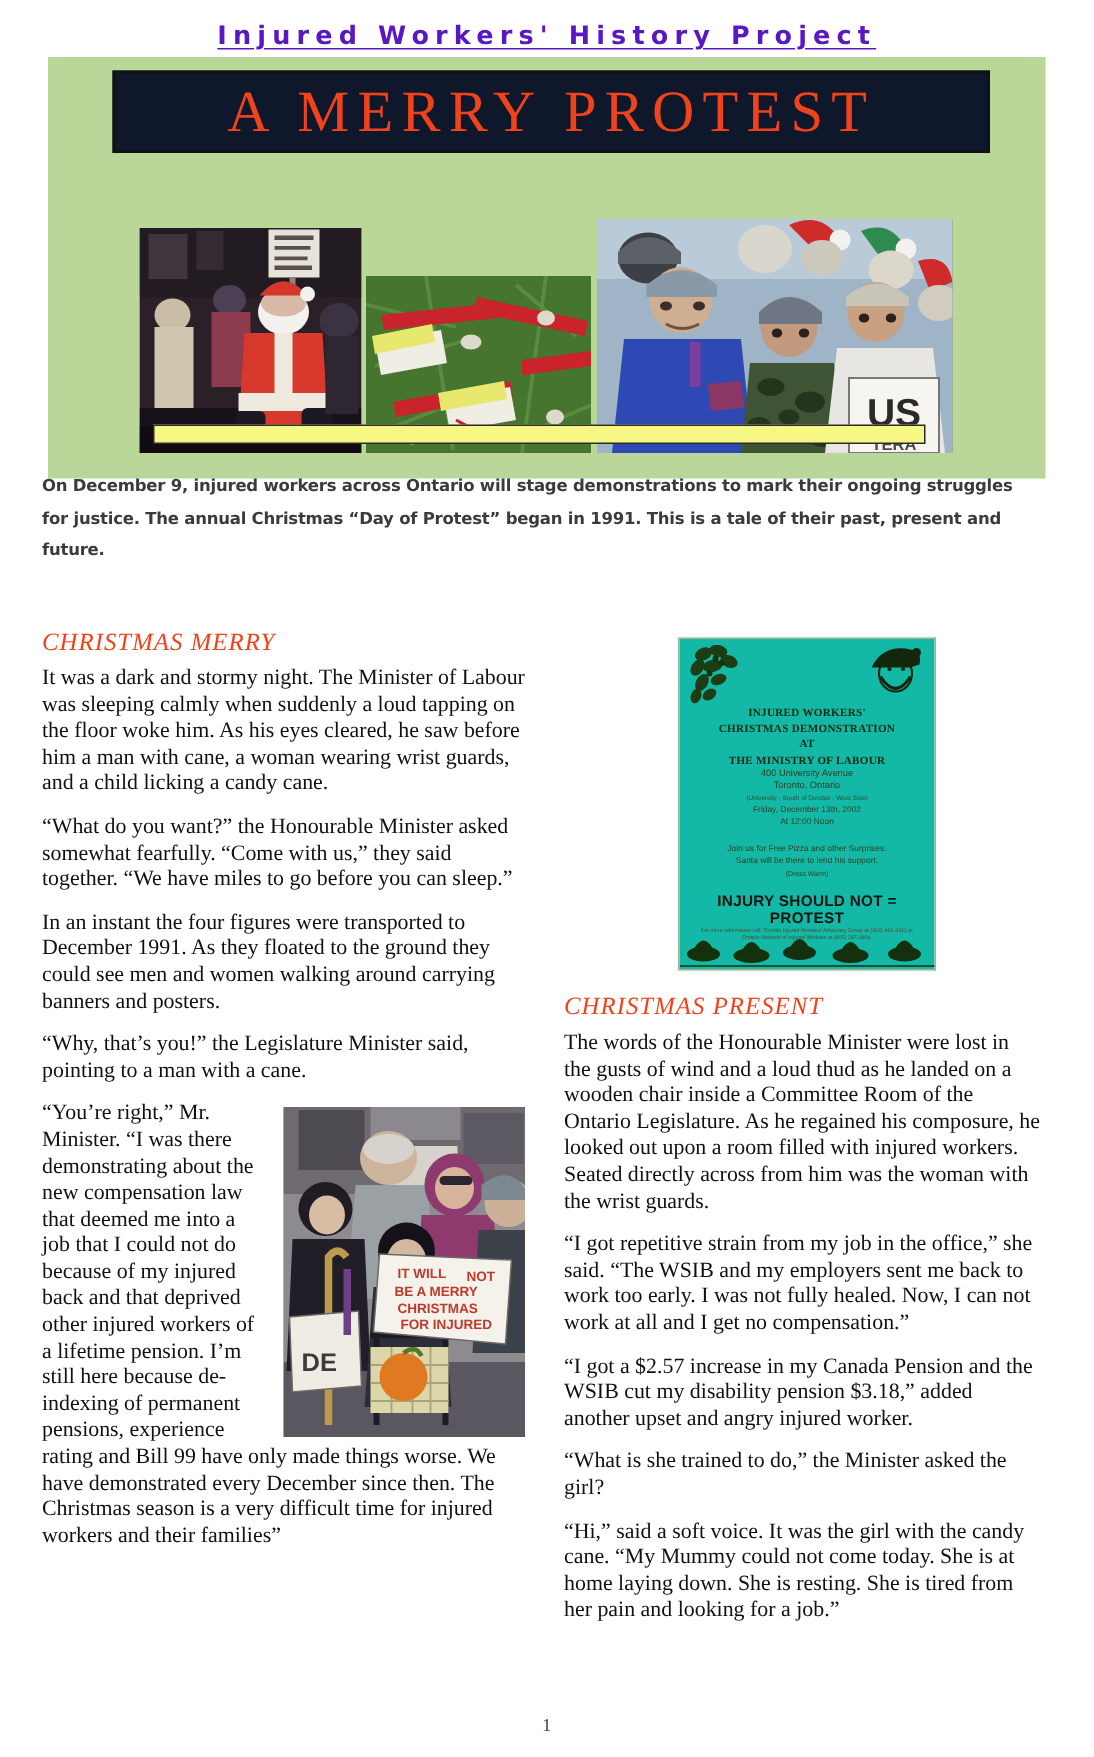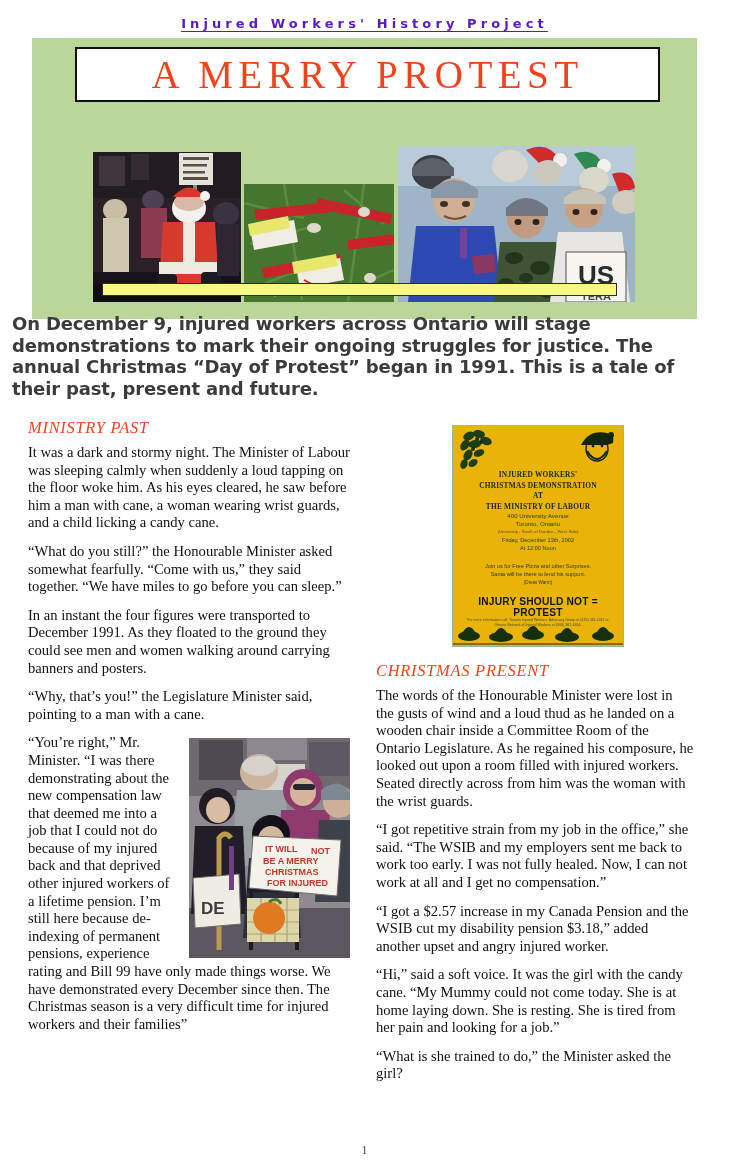--- a/index.html
+++ b/index.html
@@ -22,21 +22,21 @@
     position: absolute;
     top: 14px;
     left: 0;
     width: 729px;
     text-align: center;
   }
   .masthead-title {
     display: inline-block;
     font-family: "DejaVu Sans", sans-serif;
     font-weight: bold;
-    font-size: 13px;
+    font-size: 17px;
     letter-spacing: 4.1px;
     color: #5a17c4;
     text-decoration: underline;
     text-underline-offset: 3px;
     white-space: nowrap;
   }
 
   
   .banner {
     position: absolute;
@@ -45,21 +45,21 @@
     width: 665px;
     height: 281px;
     background: #bad698;
   }
   .banner-title-box {
     position: absolute;
     top: 9px;
     left: 43px;
     width: 585px;
     height: 55px;
-    background: #ffffff;
+    background: #0f172a;
     border: 2px solid #111111;
     box-sizing: border-box;
     display: flex;
     align-items: center;
     justify-content: center;
   }
   .banner-title {
     font-family: "Liberation Serif", serif;
     font-size: 39px;
     letter-spacing: 5.5px;
@@ -95,25 +95,25 @@
     height: 13px;
     background: #f7f786;
     border: 1px solid #2b2b2b;
     box-sizing: border-box;
   }
 
   
   .lede {
     position: absolute;
     top: 313px;
-    left: 12px;
+    left: 28px;
     width: 665px;
     font-family: "DejaVu Sans", sans-serif;
     font-weight: bold;
-    font-size: 18px;
+    font-size: 11px;
     line-height: 21.5px;
     color: #3b3b3b;
     letter-spacing: -0.15px;
   }
 
   
   .col-left {
     position: absolute;
     top: 418px;
     left: 28px;
@@ -163,21 +163,21 @@
     margin: 0 0 14px 76px;
     position: relative;
     overflow: hidden;
     background: #cfe7c4;
     border: 1px solid #9ab894;
     box-sizing: border-box;
   }
   .poster-inner {
     position: absolute;
     inset: 0;
-    background: #eab308;
+    background: #14b8a6;
     font-family: "Liberation Sans", sans-serif;
     color: #20331f;
   }
   .poster-head {
     position: absolute;
     left: 0; right: 0;
     top: 44px;
     text-align: center;
     font-family: "Liberation Serif", serif;
     font-weight: bold;
@@ -390,24 +390,24 @@
       </svg>
     </div>
   </div>
 
   <div class="banner-yellow-bar"></div>
 </div>
 
 <div class="lede">On December 9, injured workers across Ontario will stage demonstrations to mark their ongoing struggles for justice. The annual Christmas “Day of Protest” began in 1991. This is a tale of their past, present and future.</div>
 
 <div class="col-left">
-  <div class="section-head">MINISTRY PAST</div>
+  <div class="section-head">CHRISTMAS MERRY</div>
 
   <p class="body">It was a dark and stormy night. The Minister of Labour was sleeping calmly when suddenly a  loud tapping on the floor woke him. As his eyes cleared, he saw before him a man with cane, a woman wearing wrist guards, and a child licking a candy cane.</p>
-  <p class="body">“What do you still?” the Honourable Minister asked somewhat fearfully. “Come with us,” they said together. “We have miles to go before you can sleep.”</p>
+  <p class="body">“What do you want?” the Honourable Minister asked somewhat fearfully. “Come with us,” they said together. “We have miles to go before you can sleep.”</p>
   <p class="body">In an instant the four figures were transported to December 1991. As they floated to the ground they could see men and women walking around carrying banners and posters.</p>
   <p class="body">“Why, that’s you!” the Legislature Minister said, pointing to a man with a cane.</p>
 
   <div class="wrap-photo">
     <svg class="ph-canvas" viewBox="0 0 161 220" preserveAspectRatio="none">
       <rect width="161" height="220" fill="#8e8b90"></rect>
       <rect x="0" y="0" width="161" height="58" fill="#6f6a70"></rect>
       <rect x="10" y="2" width="44" height="40" fill="#4e4a52"></rect>
       <rect x="58" y="0" width="60" height="22" fill="#8c8890"></rect>
       <rect x="120" y="4" width="40" height="34" fill="#5d5962"></rect>
@@ -548,17 +548,17 @@
         </g>
       </svg>
     </div>
   </div>
 
   <div class="section-head present">CHRISTMAS PRESENT</div>
 
   <p class="body">The words of the Honourable Minister were lost in the gusts of wind and a loud thud as he landed on a wooden chair inside a Committee Room of the Ontario Legislature. As he regained his composure, he looked out upon a room filled with injured workers. Seated directly across from him was the woman with the wrist guards.</p>
   <p class="body">“I got repetitive strain from my job in the office,” she said. “The WSIB and my employers sent me back to work too early. I was not fully healed. Now, I can not work at all and I get no compensation.”</p>
   <p class="body">“I got a $2.57 increase in my Canada Pension and the WSIB cut my disability pension $3.18,” added another upset and angry injured worker.</p>
+  <p class="body">“What is she trained to do,” the Minister asked the girl?</p>
   <p class="body">“Hi,” said a soft voice. It was the girl with the candy cane. “My Mummy could not come today. She is at home laying down. She is resting. She is tired from her pain and looking for a job.”</p>
-  <p class="body">“What is she trained to do,” the Minister asked the girl?</p>
 </div>
 
 <div class="page-number">1</div>
 
 </body></html>

